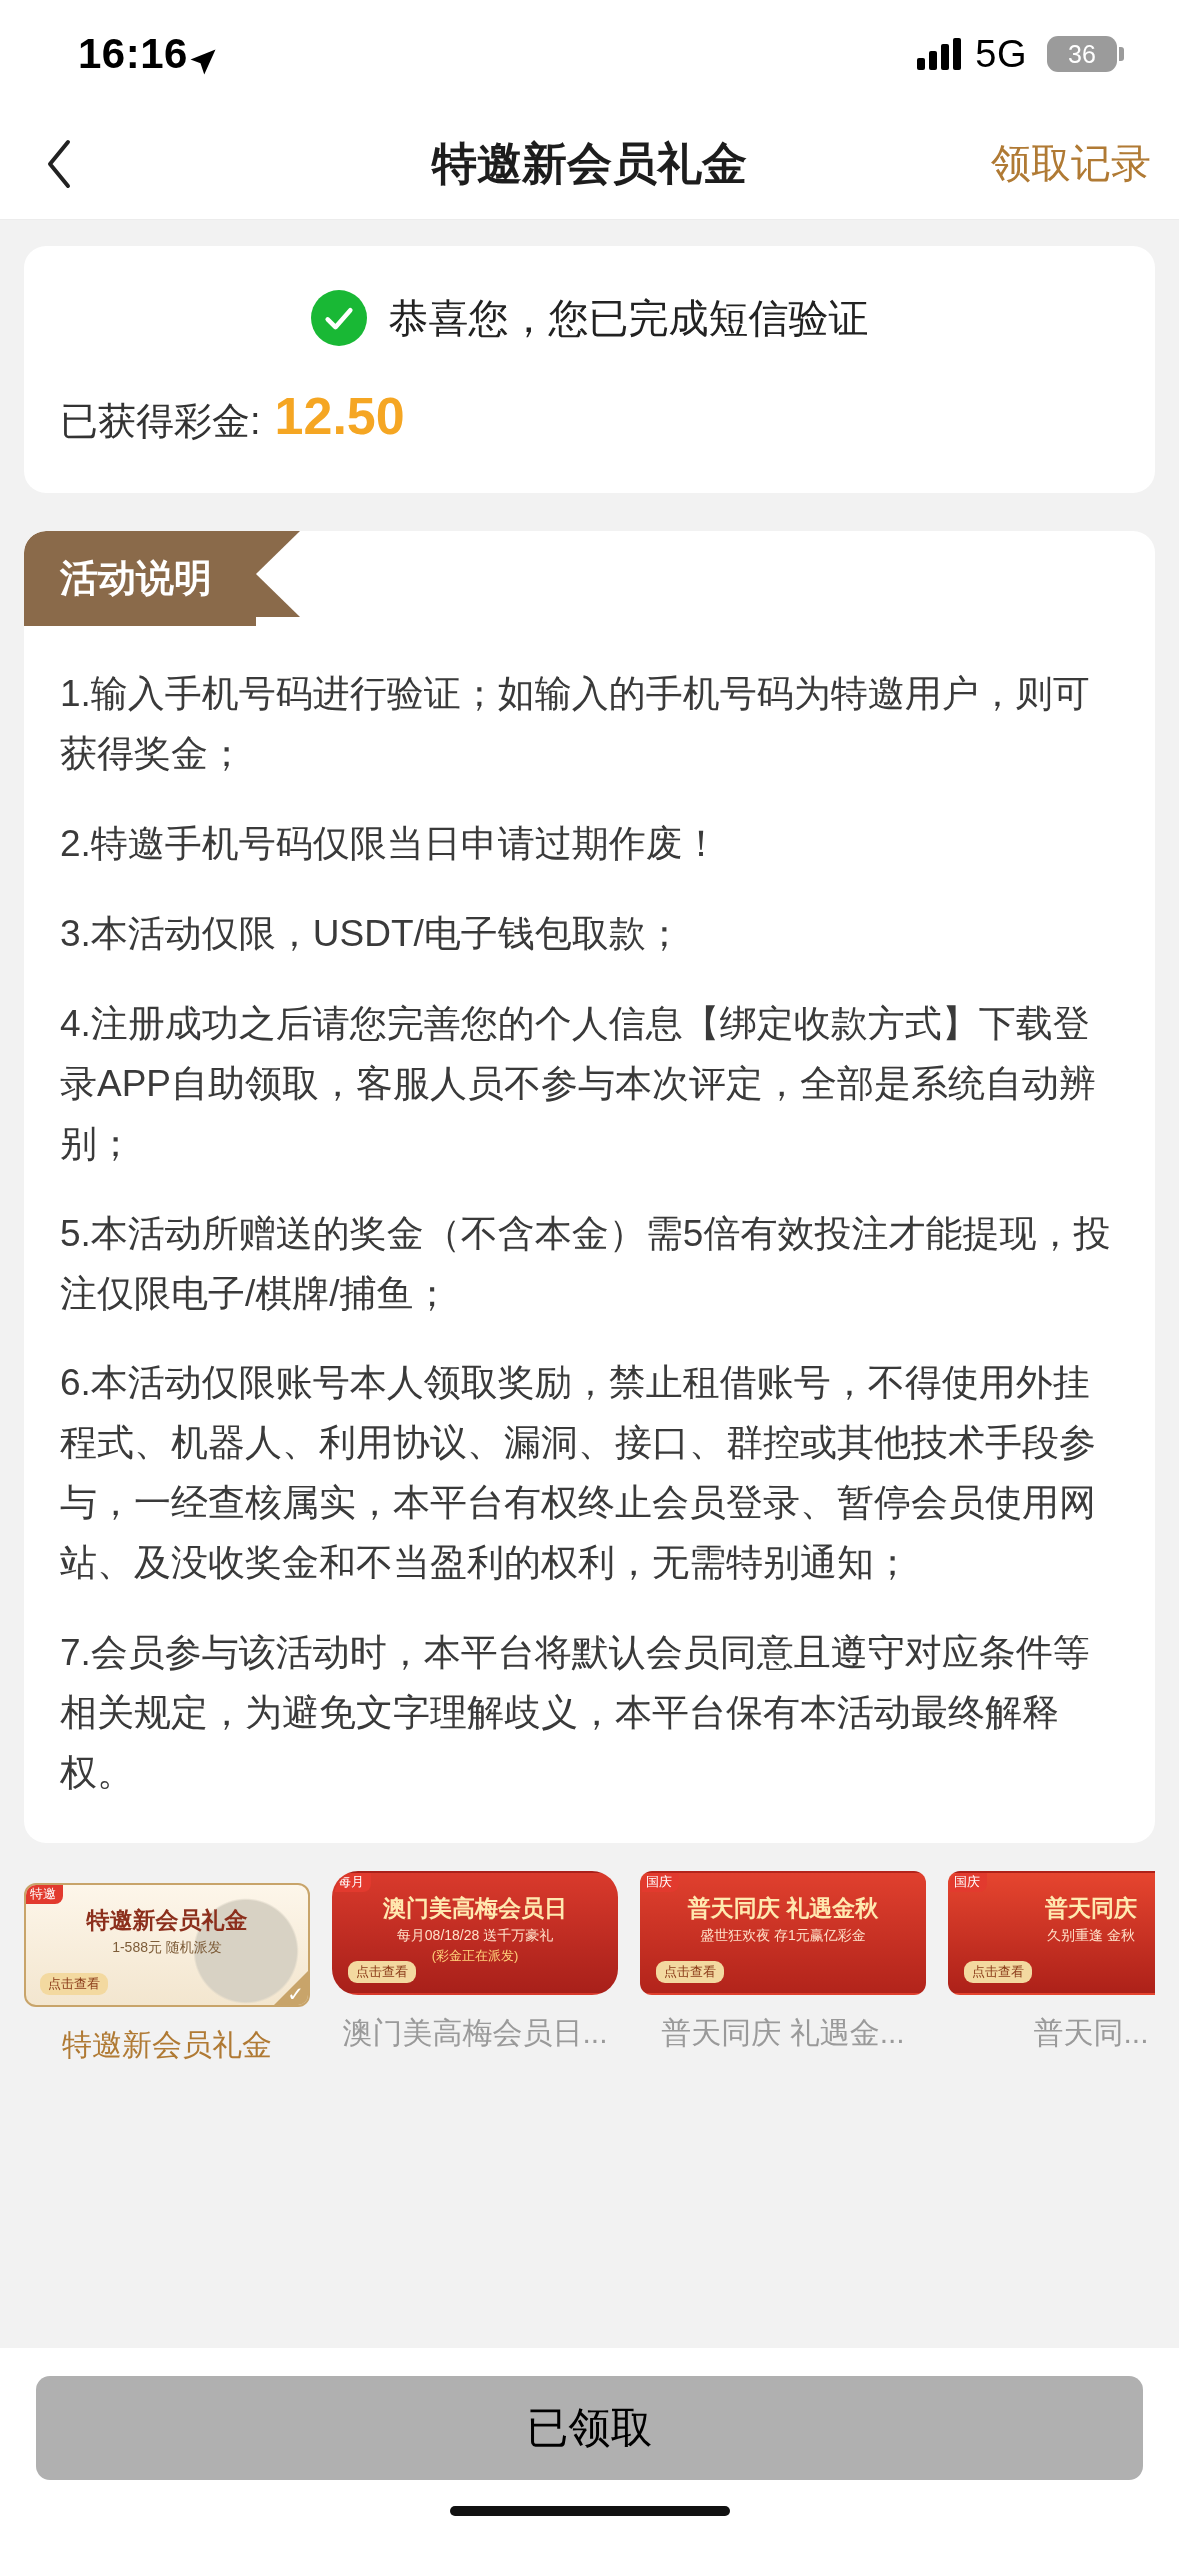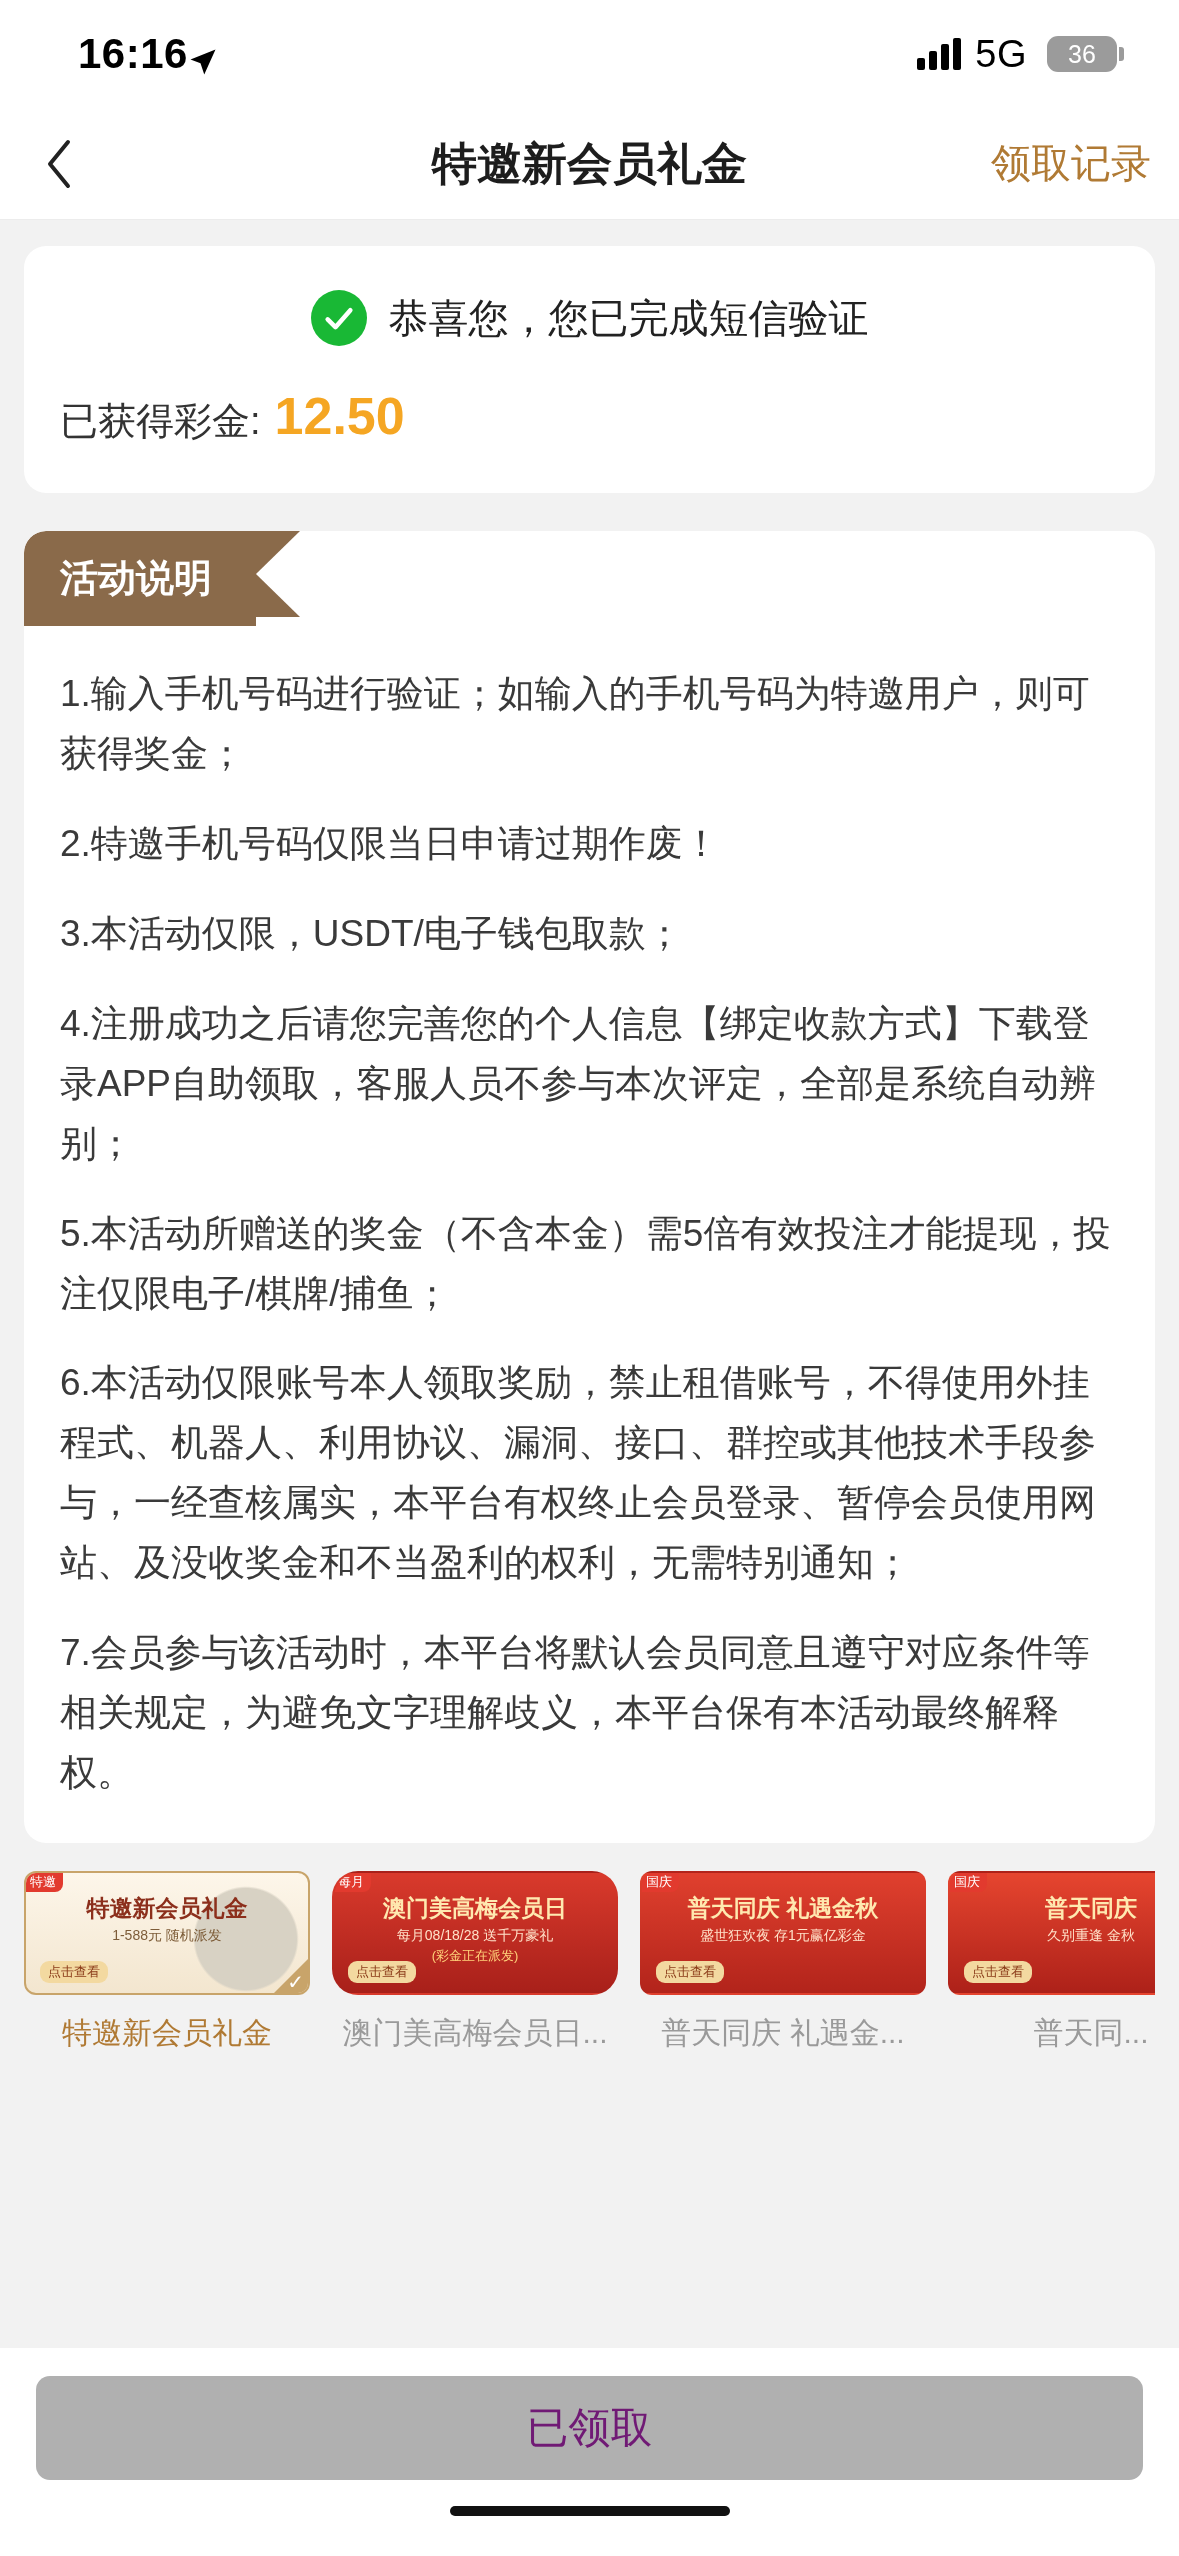--- a/index.html
+++ b/index.html
@@ -247,20 +247,21 @@
     font-size: 13px;
     padding: 2px 7px 3px 4px;
     border-bottom-right-radius: 8px;
     z-index: 2;
     line-height: 1.1;
   }
   .thumb-a {
     background:
       radial-gradient(circle at 78% 55%, #d8d2c4 0 22%, rgba(216,210,196,0) 23%),
       linear-gradient(180deg,#fdf6ea 0%, #f3e6cf 100%);
+    margin-top: 12px;
   }
   .thumb-b {
     background: linear-gradient(180deg,#d93a2c 0%, #a8201a 100%);
     border-radius: 26px;
   }
   .thumb-c {
     background: linear-gradient(180deg,#e0402e 0%, #b2241b 100%);
   }
   .thumb-d {
     background: linear-gradient(180deg,#e6452f 0%, #ad2119 100%);
@@ -320,21 +321,21 @@
     bottom: 0;
     background: #fff;
     padding: 28px 36px 40px 36px;
   }
   .claim-btn {
     width: 100%;
     height: 104px;
     border: none;
     border-radius: 14px;
     background: #b0b0b0;
-    color: #701a75;
+    color: #000000;
     font-size: 42px;
     font-family: inherit;
   }
   .home-indicator {
     width: 280px; height: 10px;
     border-radius: 5px;
     background: #111;
     margin: 26px auto 0 auto;
   }
 </style>

